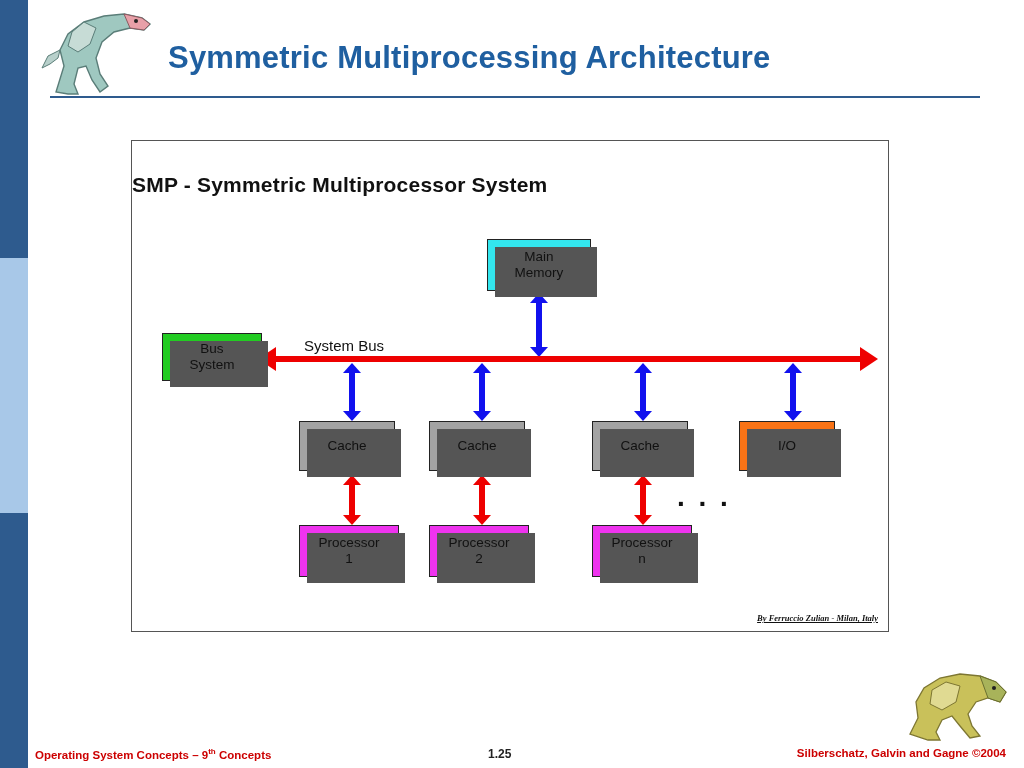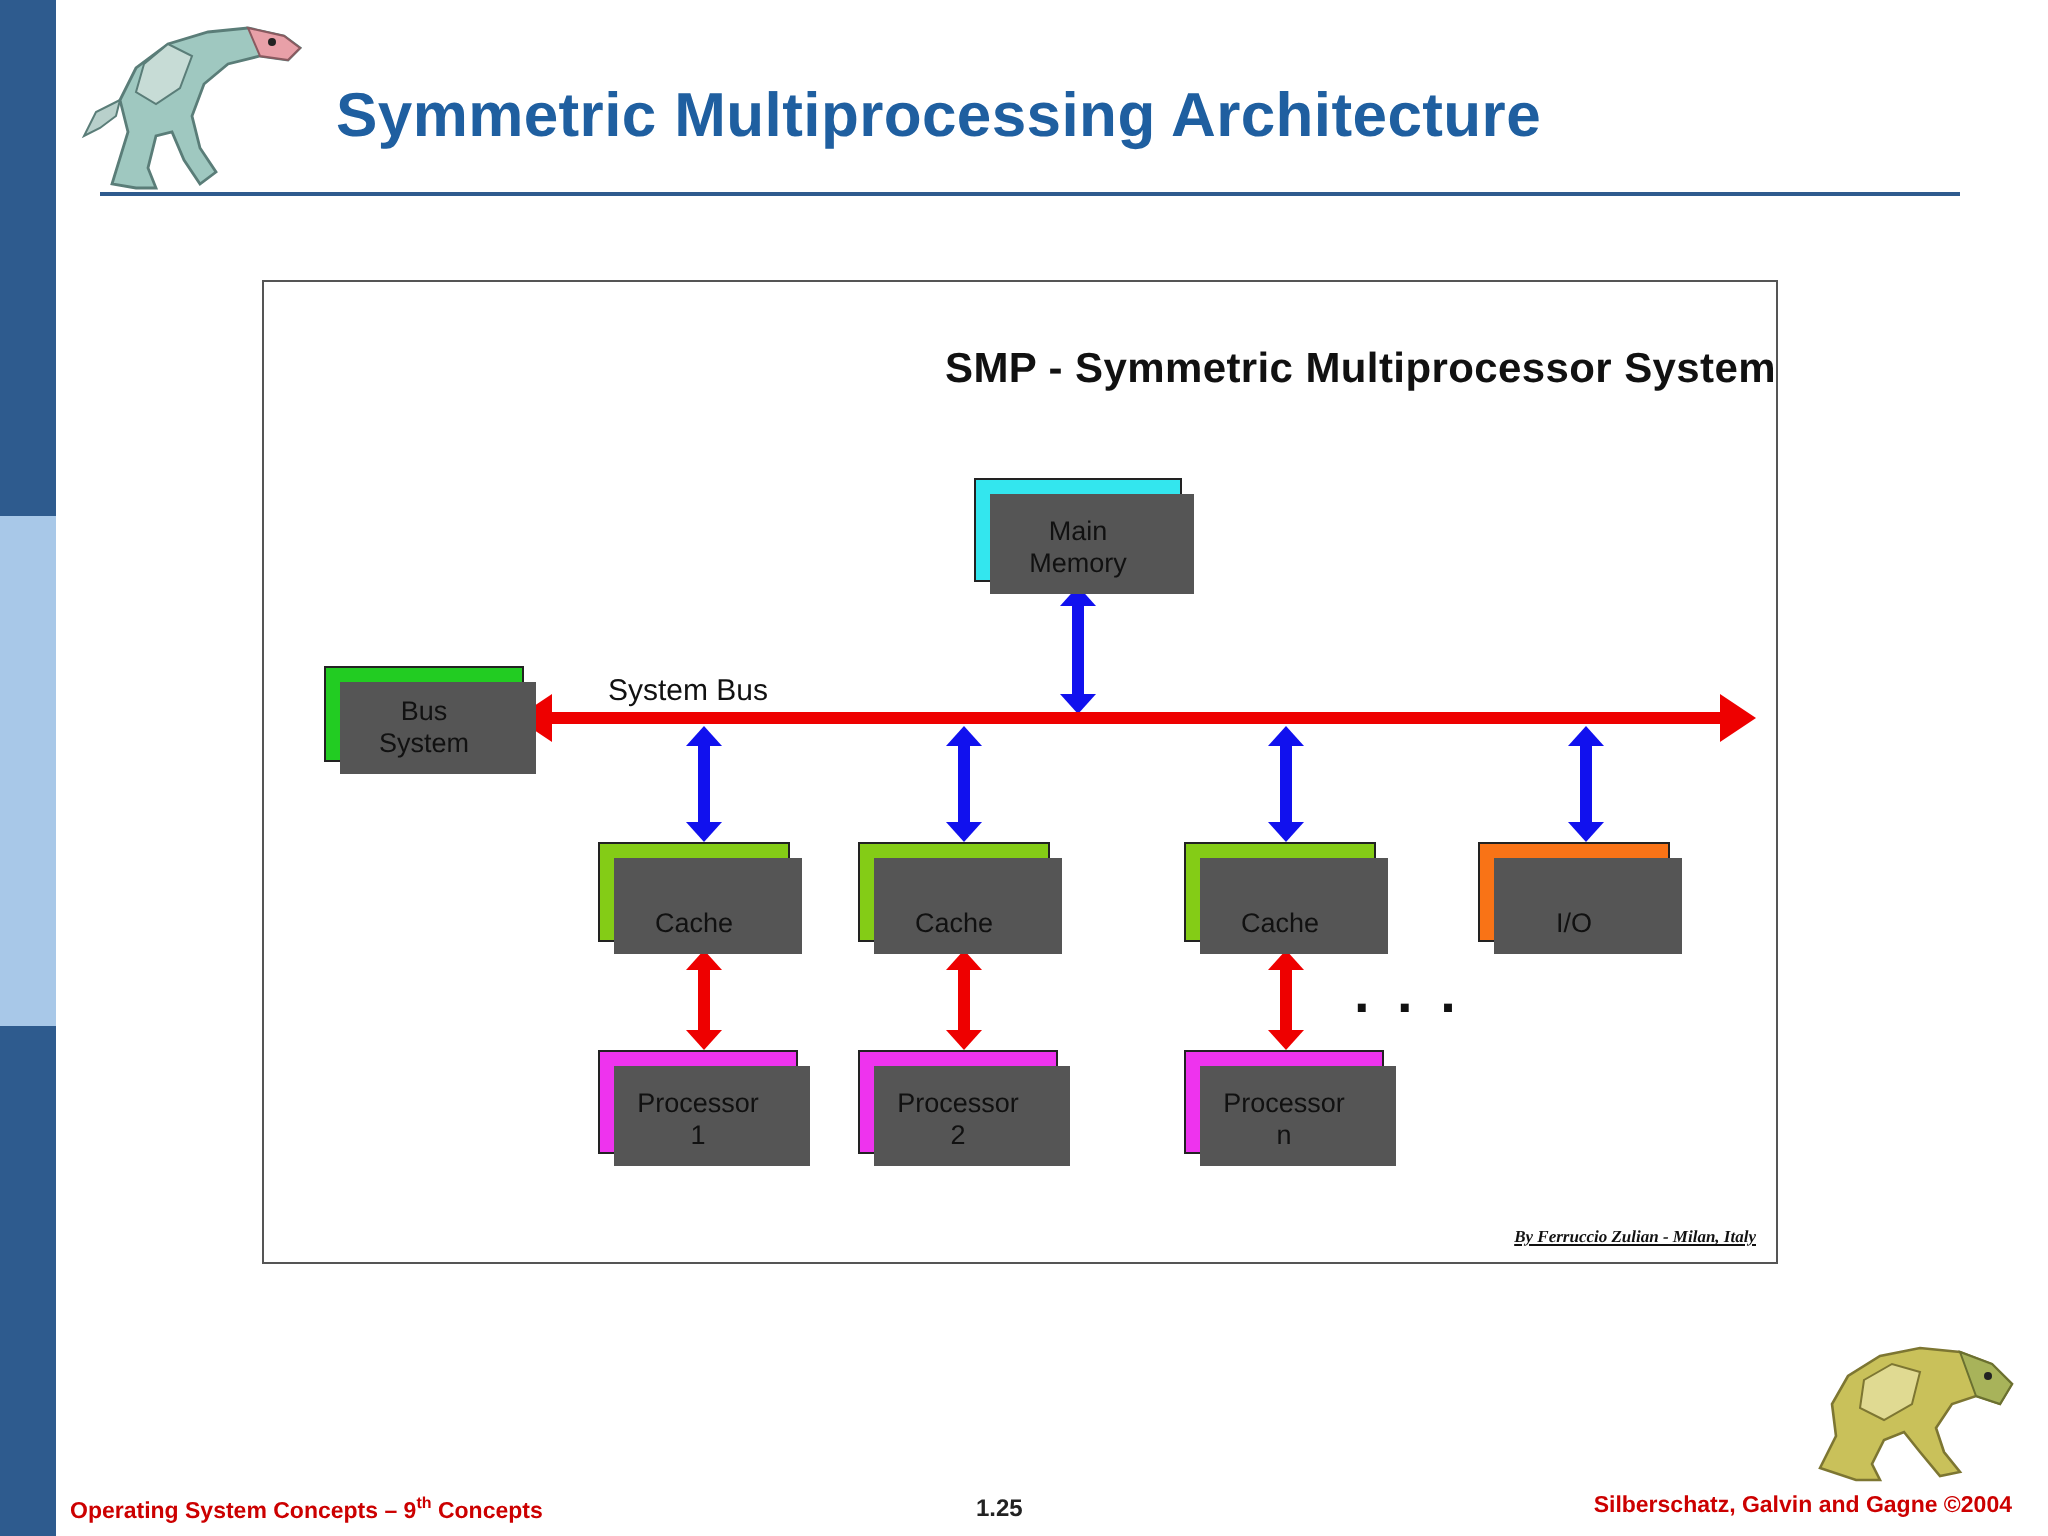--- a/index.html
+++ b/index.html
@@ -70,21 +70,21 @@
     width: 756px;
     height: 490px;
     border: 1px solid #555;
     background: #ffffff;
   }
   .fig-title {
     position: absolute;
     left: 0;
     top: 32px;
     width: 756px;
-    text-align: right;
+    text-align: left;
     font-size: 21px;
     font-weight: bold;
     color: #111;
     letter-spacing: 0.2px;
   }
   .credit {
     position: absolute;
     right: 10px;
     bottom: 8px;
     font-family: "Liberation Serif", serif;
@@ -94,42 +94,42 @@
     color: #111;
     text-decoration: underline;
   }
 
   
   .box {
     position: absolute;
     border: 1.5px solid #222;
     box-sizing: border-box;
     display: flex;
-    align-items: flex-end;
+    align-items: center;
     justify-content: center;
     text-align: center;
     font-size: 13.5px;
     color: #111;
     line-height: 1.18;
     z-index: 3;
   }
   .box .shadow {
     position: absolute;
     left: 7px;
     top: 7px;
     width: 100%;
     height: 100%;
     background: #555;
     z-index: -1;
   }
   .box-label { position: relative; z-index: 2; padding: 0 4px; }
 
   .c-cyan    { background: #33e6ee; }
   .c-green   { background: #22cc22; }
-  .c-yellow  { background: #84cc16; }
+  .c-yellow  { background: #a3a3a3; }
   .c-magenta { background: #ee33ee; }
   .c-gray    { background: #f97316; }
 
   
   .bus {
     position: absolute;
     left: 142px;
     top: 215px;
     width: 588px;
     height: 6px;

